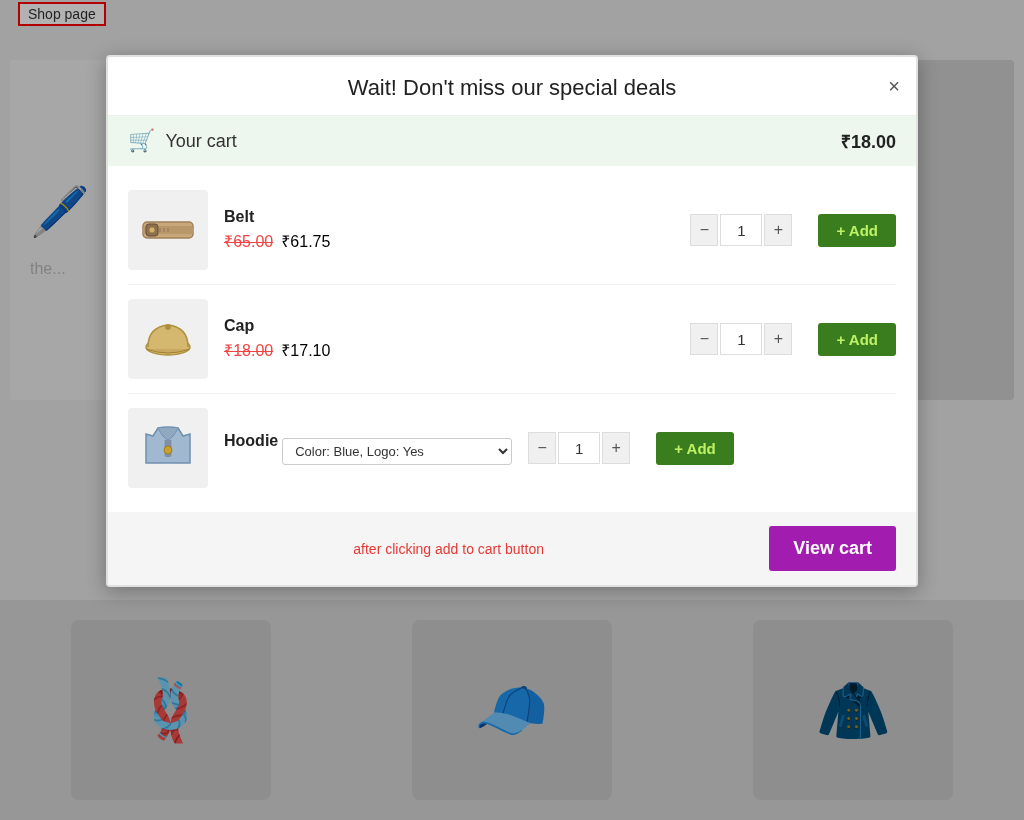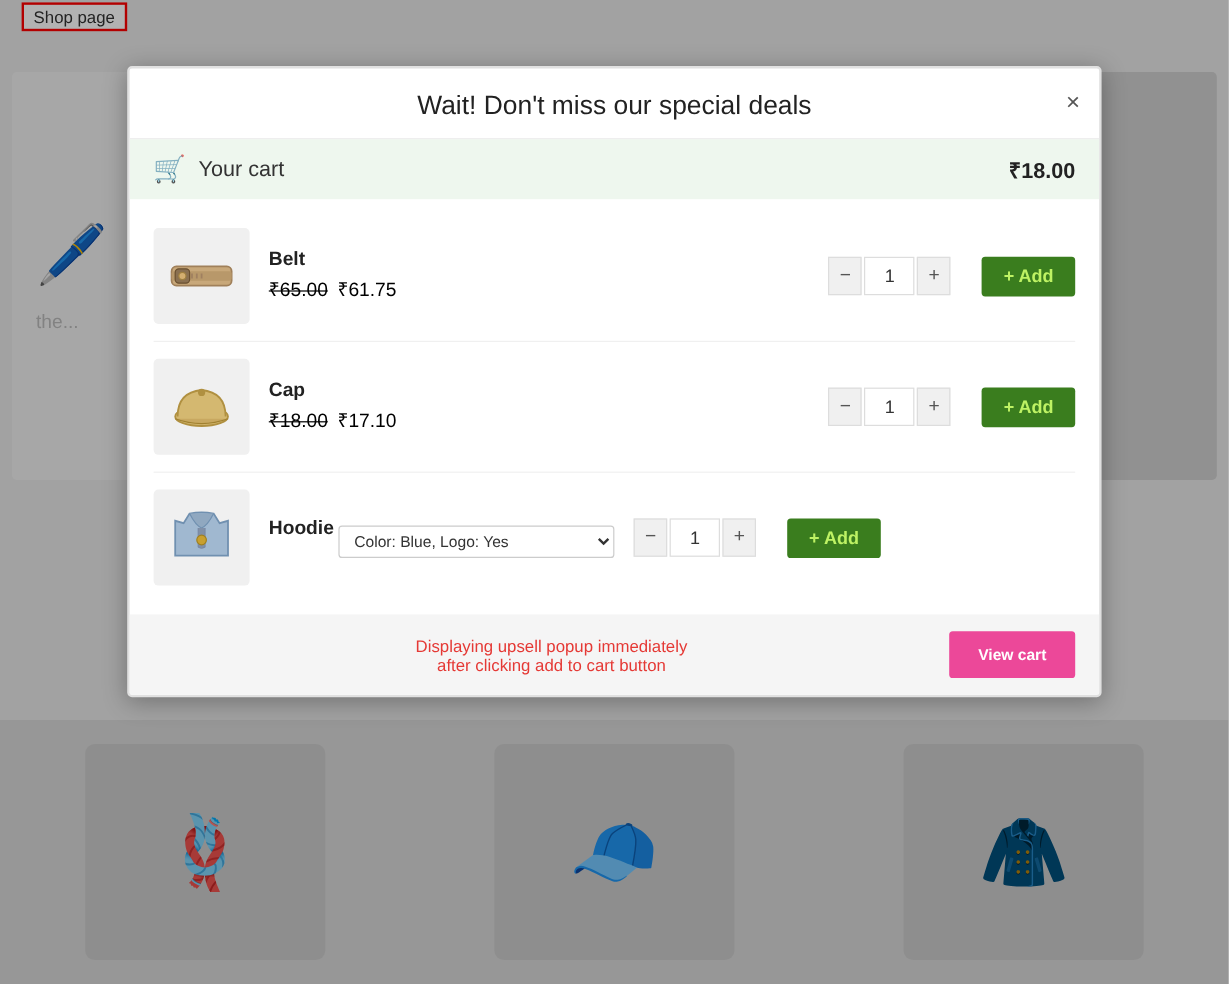--- a/index.html
+++ b/index.html
@@ -276,33 +276,33 @@
     }
 
     .footer-message {
       color: #e53935;
       font-size: 14px;
       text-align: center;
       flex: 1;
     }
 
     .view-cart-btn {
-      background: #ec4899;
+      background: #a21caf;
       color: #fff;
       border: none;
       border-radius: 3px;
       padding: 12px 24px;
-      font-size: 13px;
+      font-size: 18px;
       font-weight: bold;
       cursor: pointer;
       white-space: nowrap;
     }
 
     
-    s { text-decoration: line-through; color: #000000; }
+    s { text-decoration: line-through; color: #ef4444; }
 
     
     .hoodie-info {
       display: flex;
       flex-direction: row;
       gap: 4px;
     }
   </style>
 </head>
 <body>
@@ -420,20 +420,19 @@
           <div class="qty-value">1</div>
           <button class="qty-btn">+</button>
         </div>
         <button class="add-btn">+ Add</button>
       </div>
 
     </div>
 
     <div class="modal-footer">
       <div class="footer-message">
-        <div>Displaying upsell popup immediately</div>
         <div>after clicking add to cart button</div>
       </div>
       <button class="view-cart-btn">View cart</button>
     </div>
 
   </div>
 </div>
 
 </body></html>

